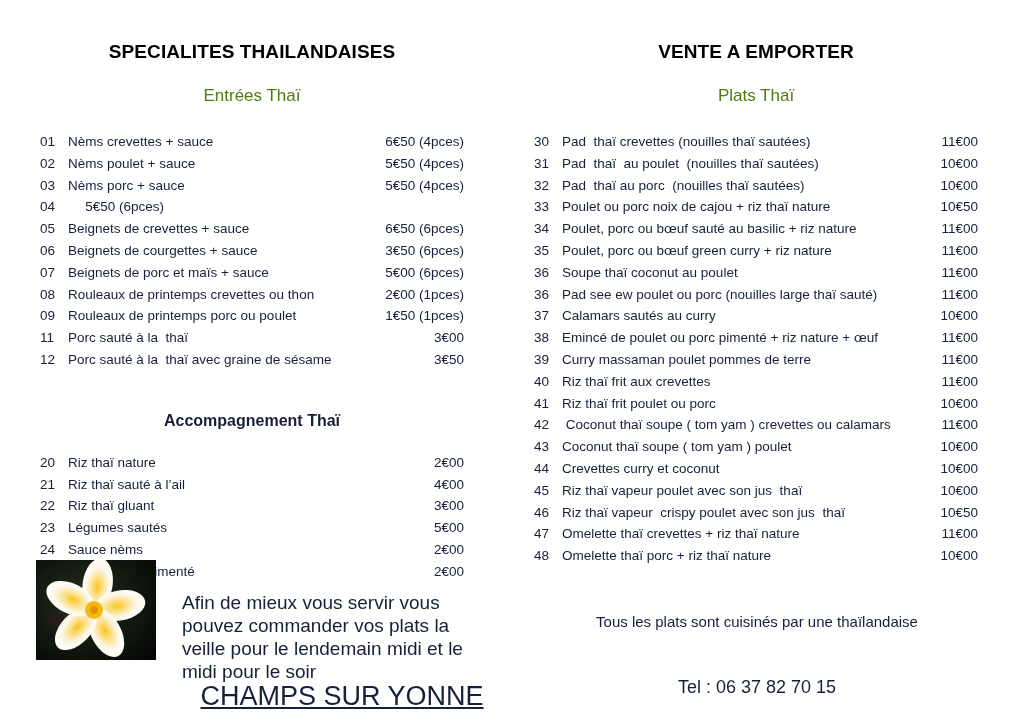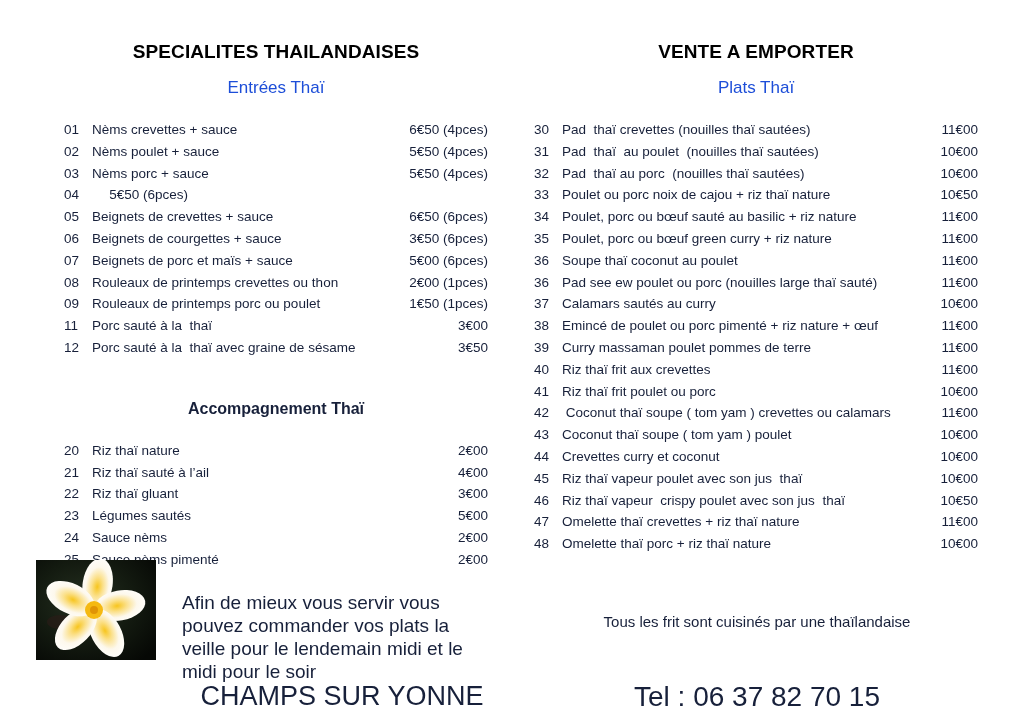--- a/index.html
+++ b/index.html
@@ -20,40 +20,40 @@
   .page {
     position: absolute;
     inset: 0;
   }
 
   
   .col {
     position: absolute;
     top: 0;
   }
-  .col-left  { left: 52px;  width: 448px; }
+  .col-left  { left: 28px;  width: 448px; }
   .col-right { left: 522px; width: 468px; }
 
   .main-title {
     text-align: center;
     font-size: 19px;
     font-weight: bold;
     color: #000000;
     letter-spacing: .1px;
     margin: 0;
     padding-top: 41px;
     line-height: 22px;
   }
 
   .sub-title {
     text-align: center;
     font-size: 17px;
     font-weight: normal;
-    color: #1d4ed8;
-    margin: 8px;
+    color: #4d7c0f;
+    margin: 16px;
     padding-top: 6px;
     line-height: 21px;
   }
 
   
   .items {
     margin: 12px;
     padding: 0;
     list-style: none;
   }
@@ -126,37 +126,38 @@
 
   .town {
     position: absolute;
     left: 146px;
     top: 94px;
     width: 320px;
     font-size: 27px;
     line-height: 34px;
     text-align: center;
     color: #17203a;
+    text-decoration: underline;
   }
 
   .bottom-right {
     position: absolute;
     left: 522px;
     top: 596px;
     width: 470px;
     text-align: center;
   }
   .cooked-note {
     font-size: 15px;
     line-height: 22px;
     color: #17203a;
   }
   .phone {
     padding-top: 20px;
-    font-size: 28px;
+    font-size: 18px;
     line-height: 32px;
     color: #17203a;
   }
 </style>
 </head>
 <body>
 
 <div class="page">
 
   <div class="col col-left">
@@ -253,17 +254,17 @@
         </g>
       </svg>
     </div>
 
     <p class="notice">Afin de mieux vous servir vous pouvez commander vos plats la veille pour le lendemain midi et le midi pour le soir</p>
 
     <p class="town">CHAMPS SUR YONNE</p>
   </div>
 
   <div class="bottom-right">
-    <p class="cooked-note">Tous les frit sont cuisinés par une thaïlandaise</p>
+    <p class="cooked-note">Tous les plats sont cuisinés par une thaïlandaise</p>
     <p class="phone">Tel : 06 37 82 70 15</p>
   </div>
 
 </div>
 
 </body></html>

